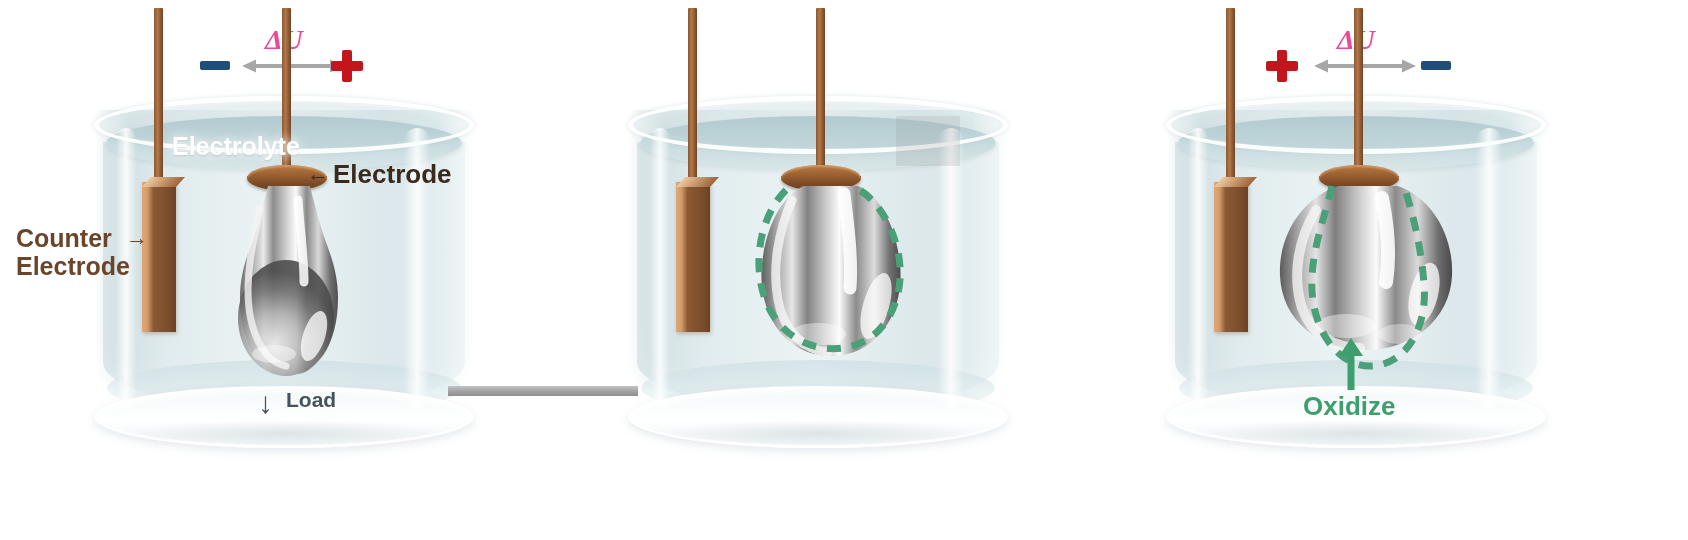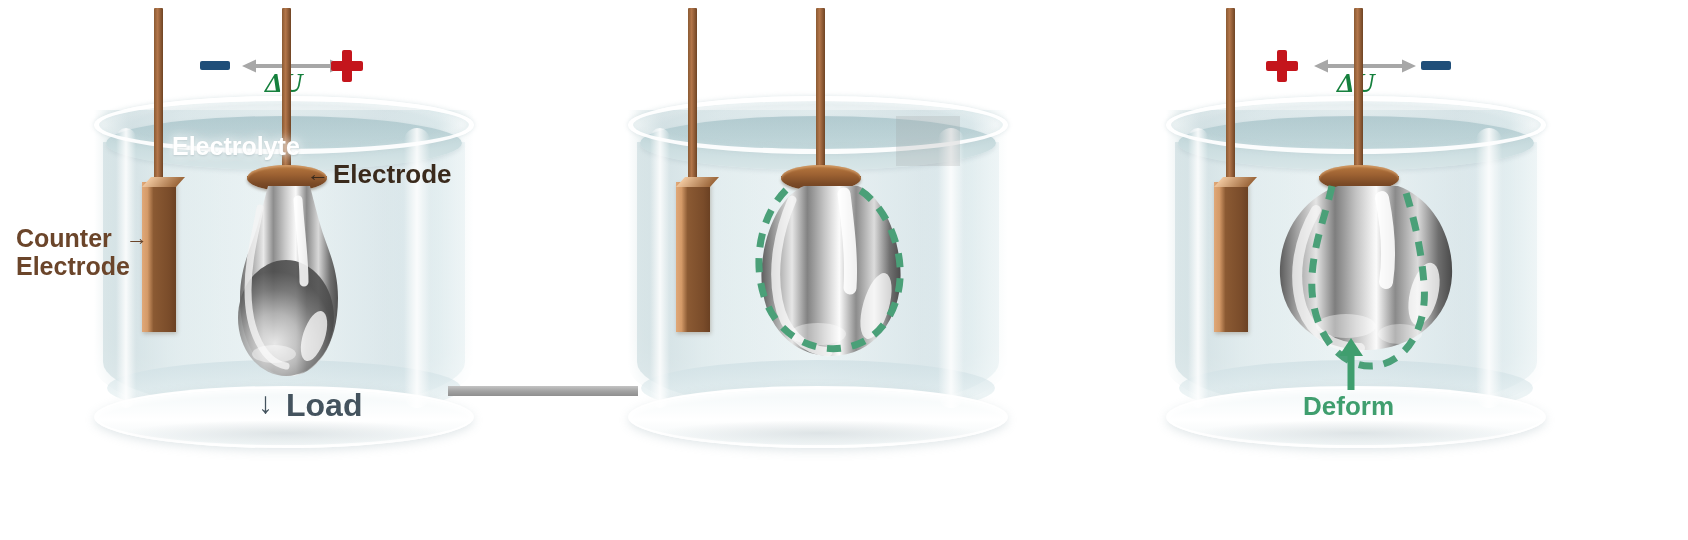--- a/index.html
+++ b/index.html
@@ -117,26 +117,26 @@
   .metal svg{display:block;}
 
   
   .lbl{position:absolute;white-space:pre;line-height:1.12;}
   .lbl-electrolyte{
     color:#ffffff;font-size:25px;font-weight:700;
     text-shadow:0 0 10px rgba(255,255,255,.85),0 0 18px rgba(255,255,255,.6),0 1px 2px rgba(120,145,150,.5);
   }
   .lbl-electrode{color:#3a2a1c;font-size:26px;font-weight:700;}
   .lbl-counter{color:#6b452a;font-size:25px;font-weight:700;}
-  .lbl-load{color:#44535e;font-size:32px;font-weight:700;}
+  .lbl-load{color:#44535e;font-size:21px;font-weight:700;}
   .lbl-deform{color:#3f9e6e;font-size:26px;font-weight:700;}
   .lbl-oxidize{color:#333333;font-size:27px;font-weight:400;}
   .lbl-reduce{color:#a9a9a9;font-size:27px;font-weight:400;}
-  .lbl-du{color:#15803d;font-size:28px;font-weight:700;font-style:italic;
-    font-family:"Liberation Serif",serif;margin-top:43px;}
+  .lbl-du{color:#ec4899;font-size:28px;font-weight:700;font-style:italic;
+    font-family:"Liberation Serif",serif;}
 
   
   .minus-glyph{position:absolute;width:30px;height:9px;border-radius:2px;background:#1f4e79;}
   .plus-glyph{position:absolute;width:32px;height:32px;}
   .plus-glyph:before,.plus-glyph:after{
     content:"";position:absolute;background:#c4151c;border-radius:2px;
   }
   .plus-glyph:before{left:11px;top:0;width:10px;height:32px;}
   .plus-glyph:after{left:0;top:11px;width:32px;height:10px;}
 
@@ -346,21 +346,21 @@
 
         <path d="M58,2 C52,30 40,58 38,92 C35,142 62,182 96,182
                  C130,182 154,146 150,100 C147,60 138,28 130,2" stroke="#4aa078" stroke-width="7" fill="none" stroke-dasharray="14 11" stroke-linecap="butt"></path>
       </svg>
     </div>
 
     <svg class="abs" style="left:190px;top:338px;" width="26" height="54" viewBox="0 0 26 54">
       <line x1="13" y1="52" x2="13" y2="14" stroke="#3f9e6e" stroke-width="7"></line>
       <polygon points="13,0 25,18 1,18" fill="#3f9e6e"></polygon>
     </svg>
-    <div class="lbl lbl-deform" style="left:155px;top:392px;">Deform</div>
+    <div class="lbl lbl-deform" style="left:155px;top:392px;">Oxidize</div>
   </div>
 
 
   <svg class="abs" style="left:448px;top:386px;" width="190" height="11" viewBox="0 0 190 11">
     <defs>
       <linearGradient id="lightBar1" x1="0" y1="0" x2="0" y2="1">
         <stop offset="0%" stop-color="#c4c4c4"></stop>
         <stop offset="50%" stop-color="#a3a3a3"></stop>
         <stop offset="100%" stop-color="#8f8f8f"></stop>
       </linearGradient>

